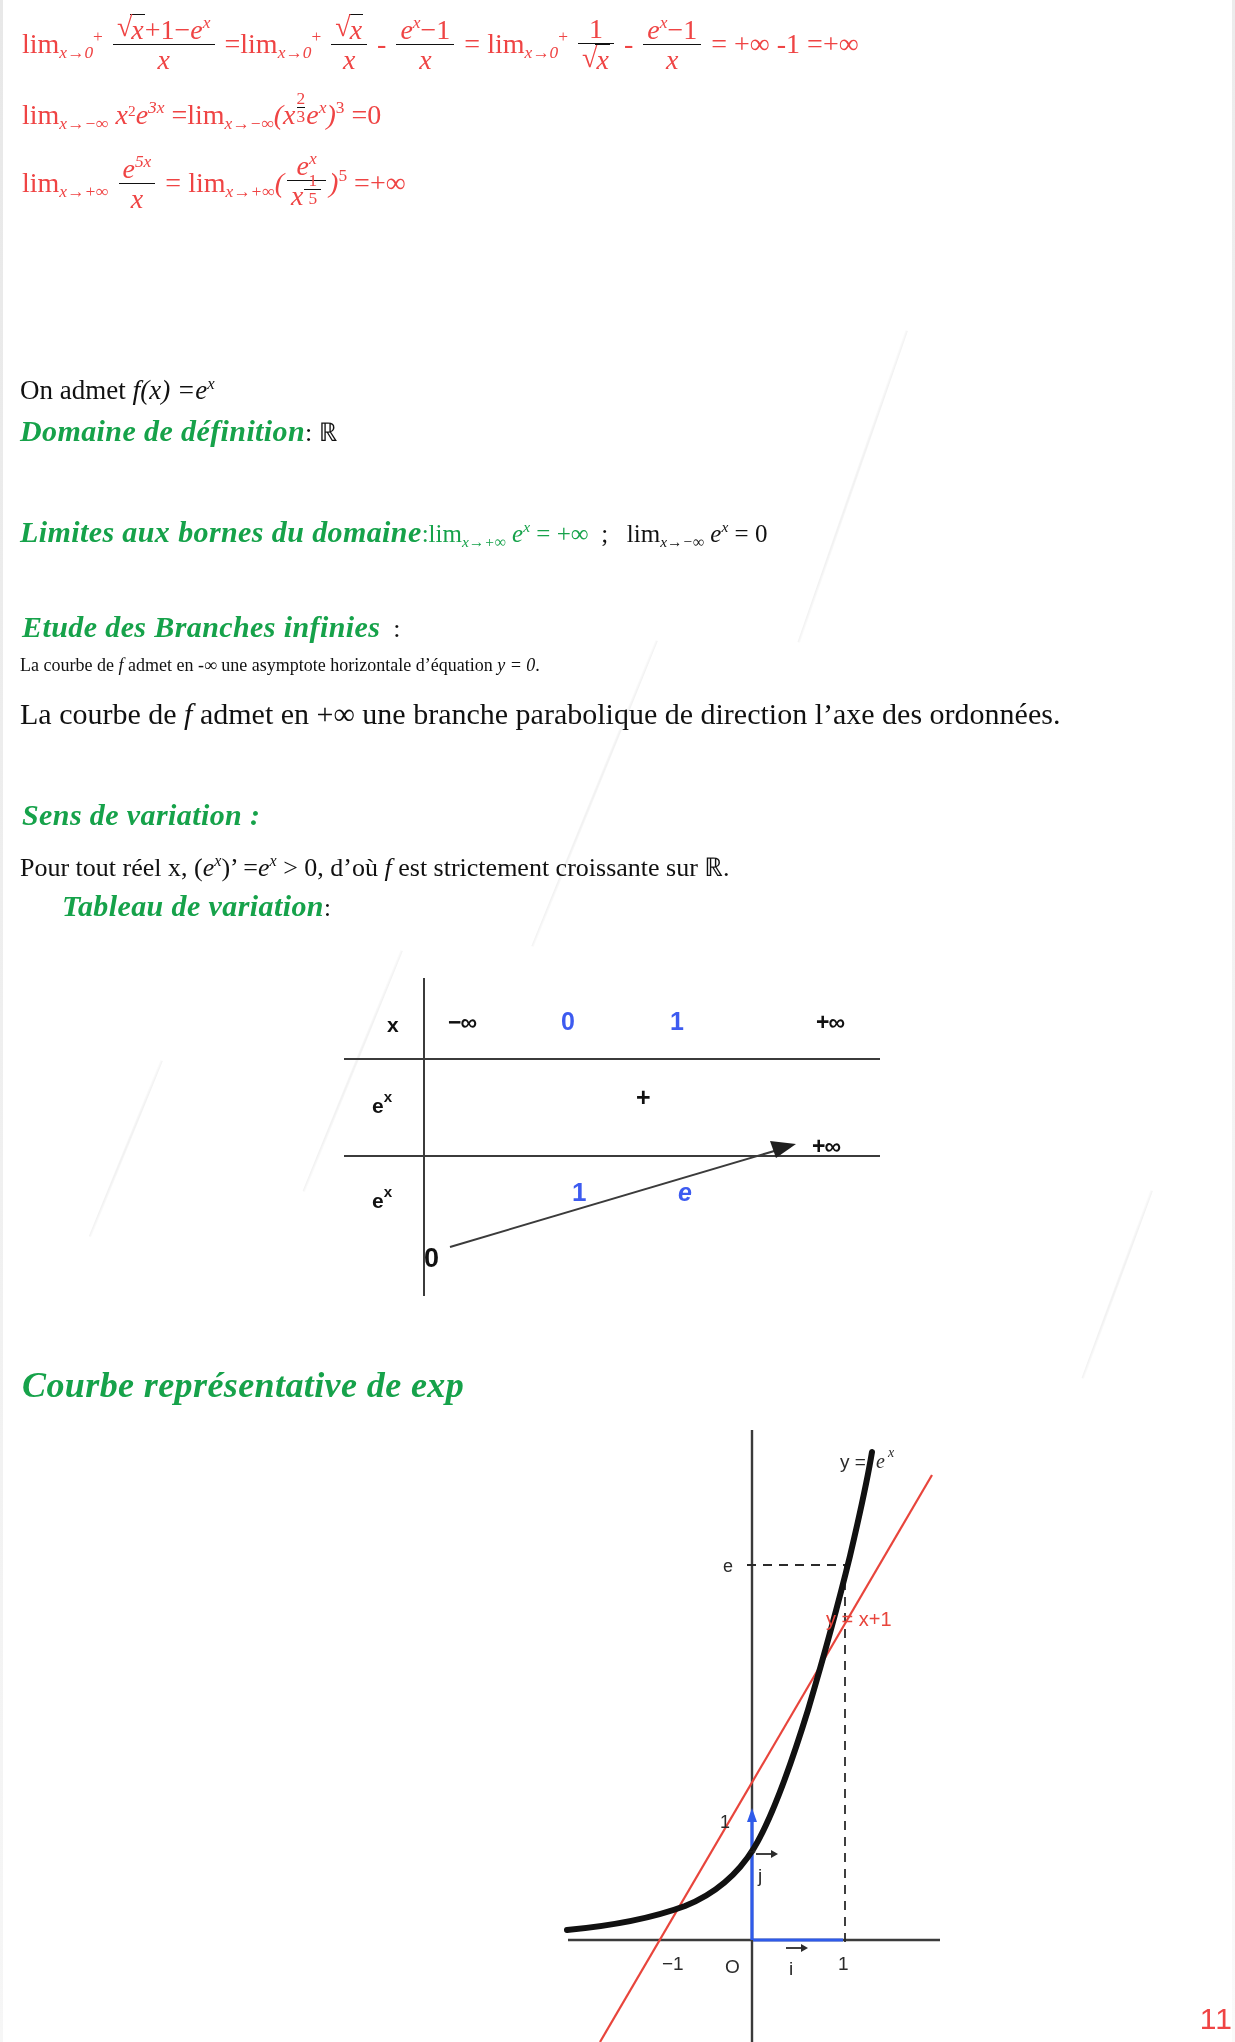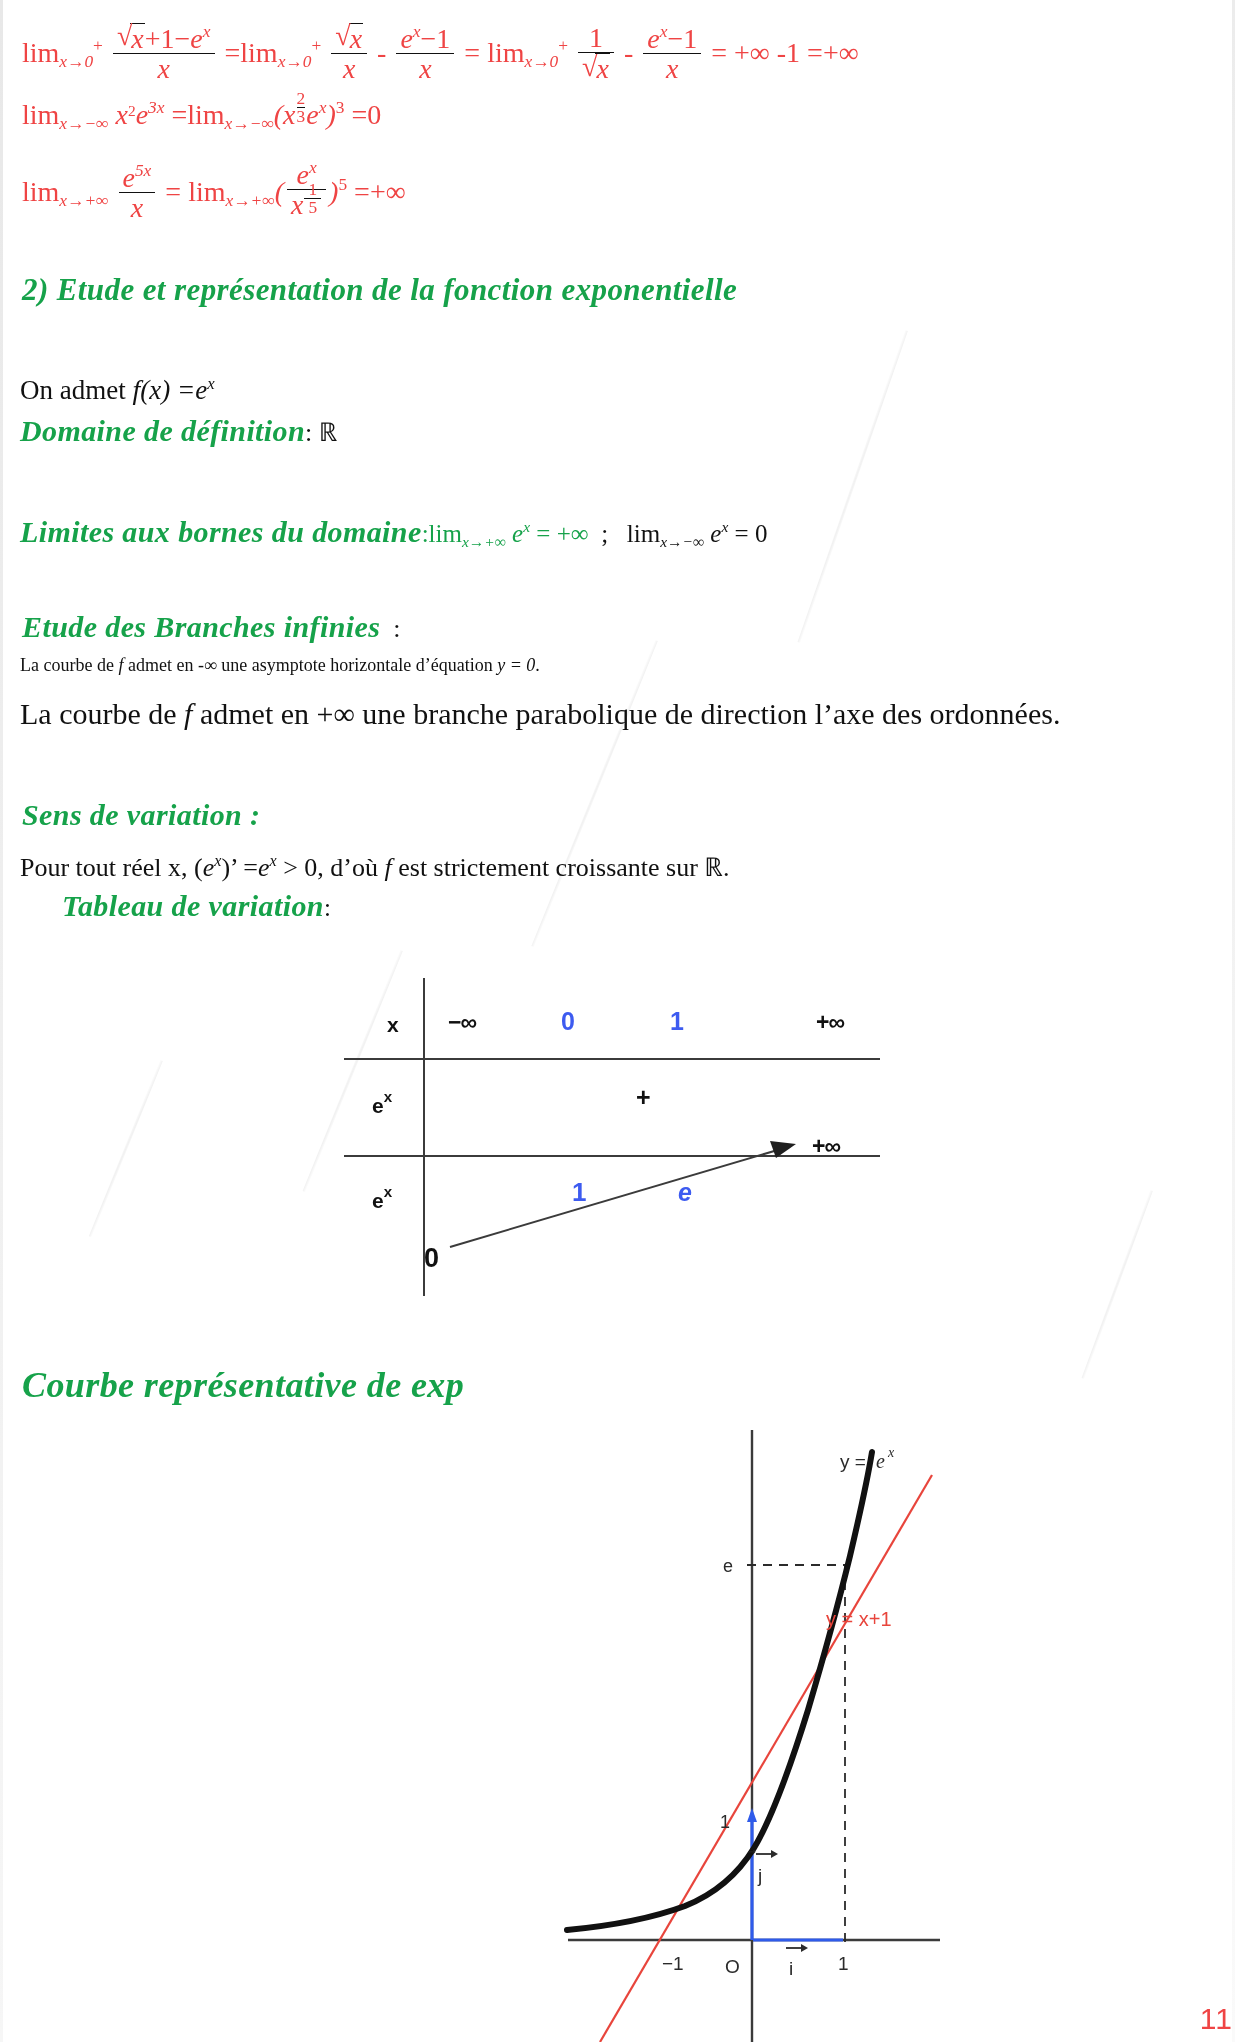--- a/index.html
+++ b/index.html
@@ -16,21 +16,21 @@
 
   .abs{position:absolute;}
   .mathline{font-family:"Liberation Serif",serif;color:#ef4444;white-space:nowrap;}
   .mi{font-style:italic;}
   .lim{font-style:normal;}
   .sub{font-size:.62em;vertical-align:-0.32em;font-style:italic;}
   .sup{font-size:.62em;vertical-align:0.62em;font-style:italic;}
   .supn{font-size:.62em;vertical-align:0.62em;font-style:normal;}
 
   
-  .frac{display:inline-block;vertical-align:middle;text-align:center;line-height:1.05;margin:13px 3px;position:relative;top:-2px;}
+  .frac{display:inline-block;vertical-align:middle;text-align:center;line-height:1.05;margin:4px 3px;position:relative;top:-2px;}
   .frac .num{display:block;padding:0 4px;border-bottom:1.6px solid #111;}
   .frac .den{display:block;padding:0 4px;}
   .fracs{display:inline-block;vertical-align:middle;text-align:center;line-height:1.0;margin:0 1px;font-size:.62em;position:relative;top:-0.55em;}
   .fracs .num{display:block;border-bottom:1.3px solid #111;}
   .fracs .den{display:block;}
 
   .sqrt{display:inline-block;position:relative;padding-left:.48em;}
   .sqrt:before{content:"\221A";position:absolute;left:0;top:-0.06em;font-size:1em;}
   .sqrt > span{display:inline-block;border-top:1.4px solid #111;padding:0 1px;}
 
@@ -113,21 +113,20 @@
     <span class="lim">lim</span><span class="sub">x→+∞</span>
     <span class="frac">
       <span class="num"><span class="mi">e</span><span class="sup">5x</span></span>
       <span class="den mi">x</span>
     </span>
     <span>=</span>
     <span class="lim">lim</span><span class="sub">x→+∞</span><span class="mi">(</span><span class="frac"><span class="num"><span class="mi">e</span><span class="sup">x</span></span><span class="den"><span class="mi">x</span><span class="fracs"><span class="num">1</span><span class="den">5</span></span></span></span><span class="mi">)</span><span class="supn">5</span>
     <span>=+∞</span>
   </div>
 
-  <div class="abs heading" style="left:22px;top:272px;font-size:31px;">2) Etude et représentation de la fonction exponentielle</div>
 
   <div class="abs body-txt" style="left:20px;top:374px;font-size:27px;">
     <span>On admet</span>
     <span class="mi" style="font-size:1.03em;">f</span><span class="mi">(x) =</span><span class="mi">e</span><span class="sup">x</span>
   </div>
 
   <div class="abs" style="left:20px;top:413px;">
     <span class="heading" style="font-size:30px;">Domaine de définition</span><span class="body-txt" style="font-size:26px;">: </span><span class="body-txt" style="font-size:26px;">ℝ</span>
   </div>
 

